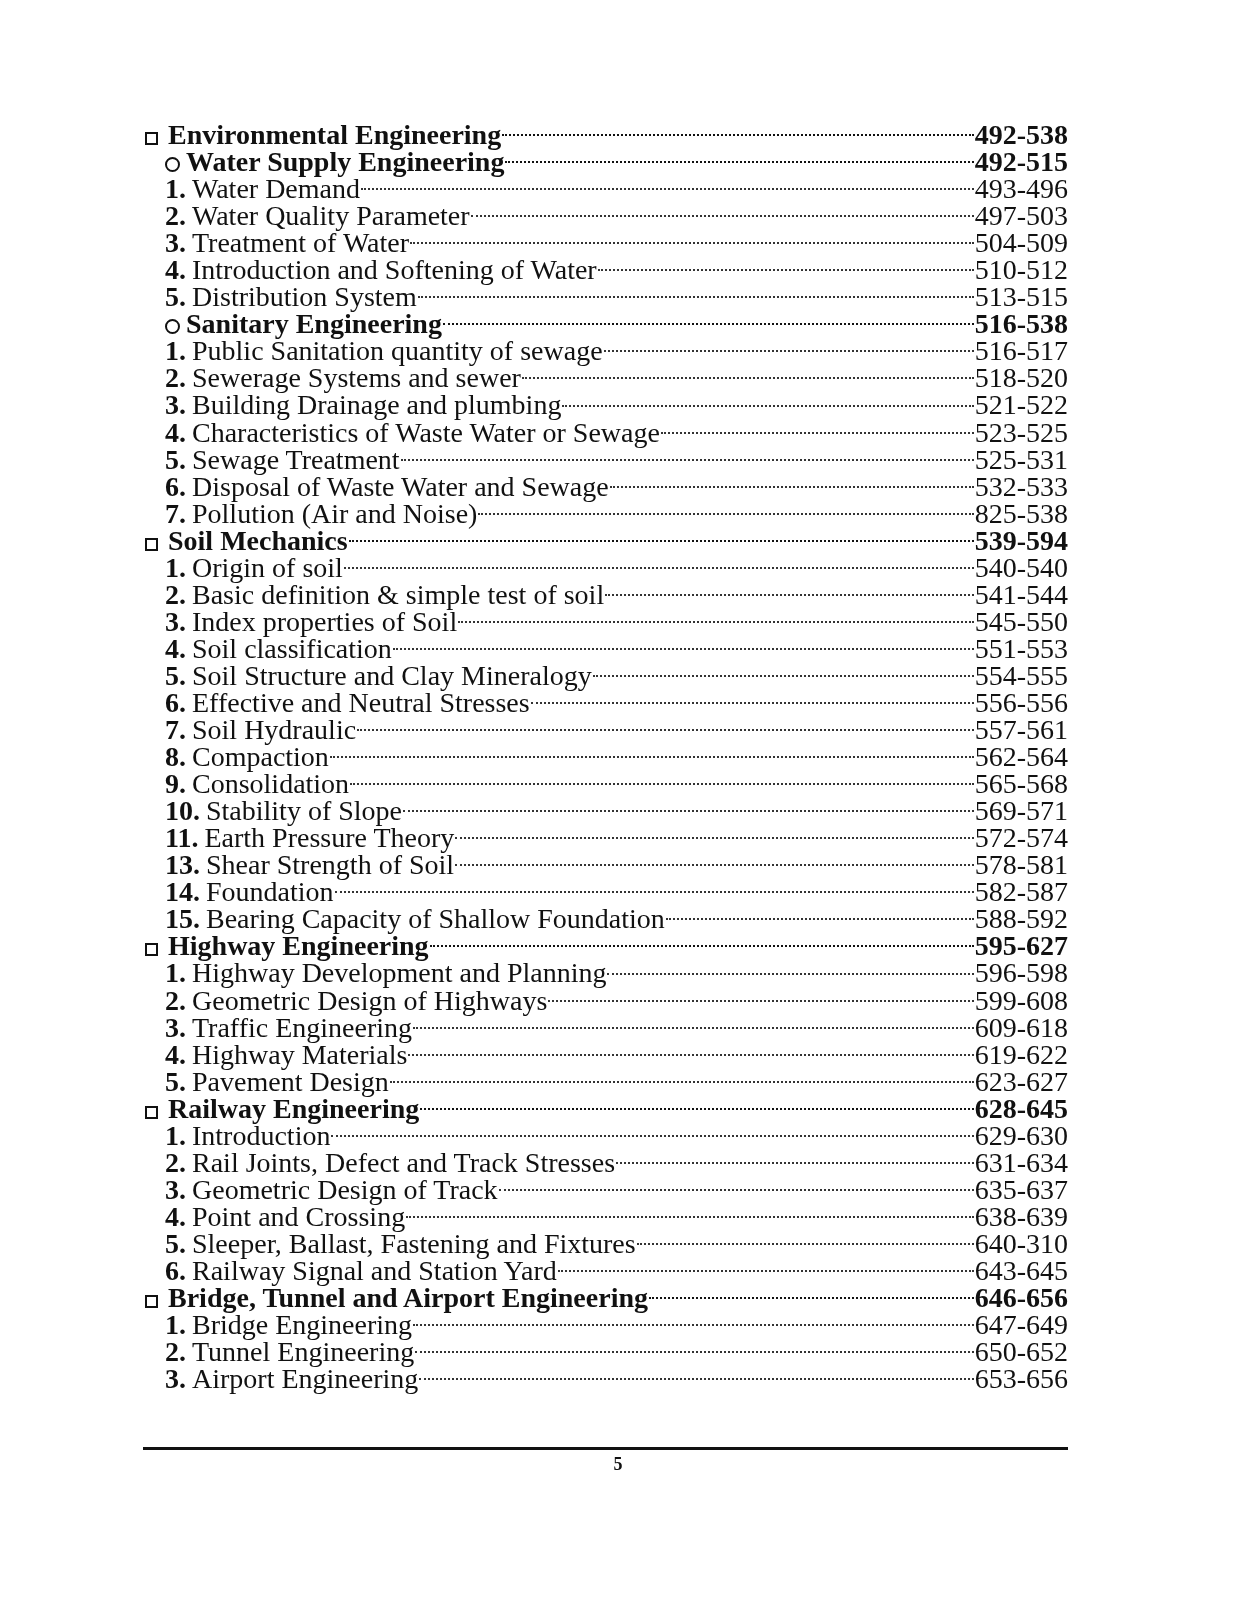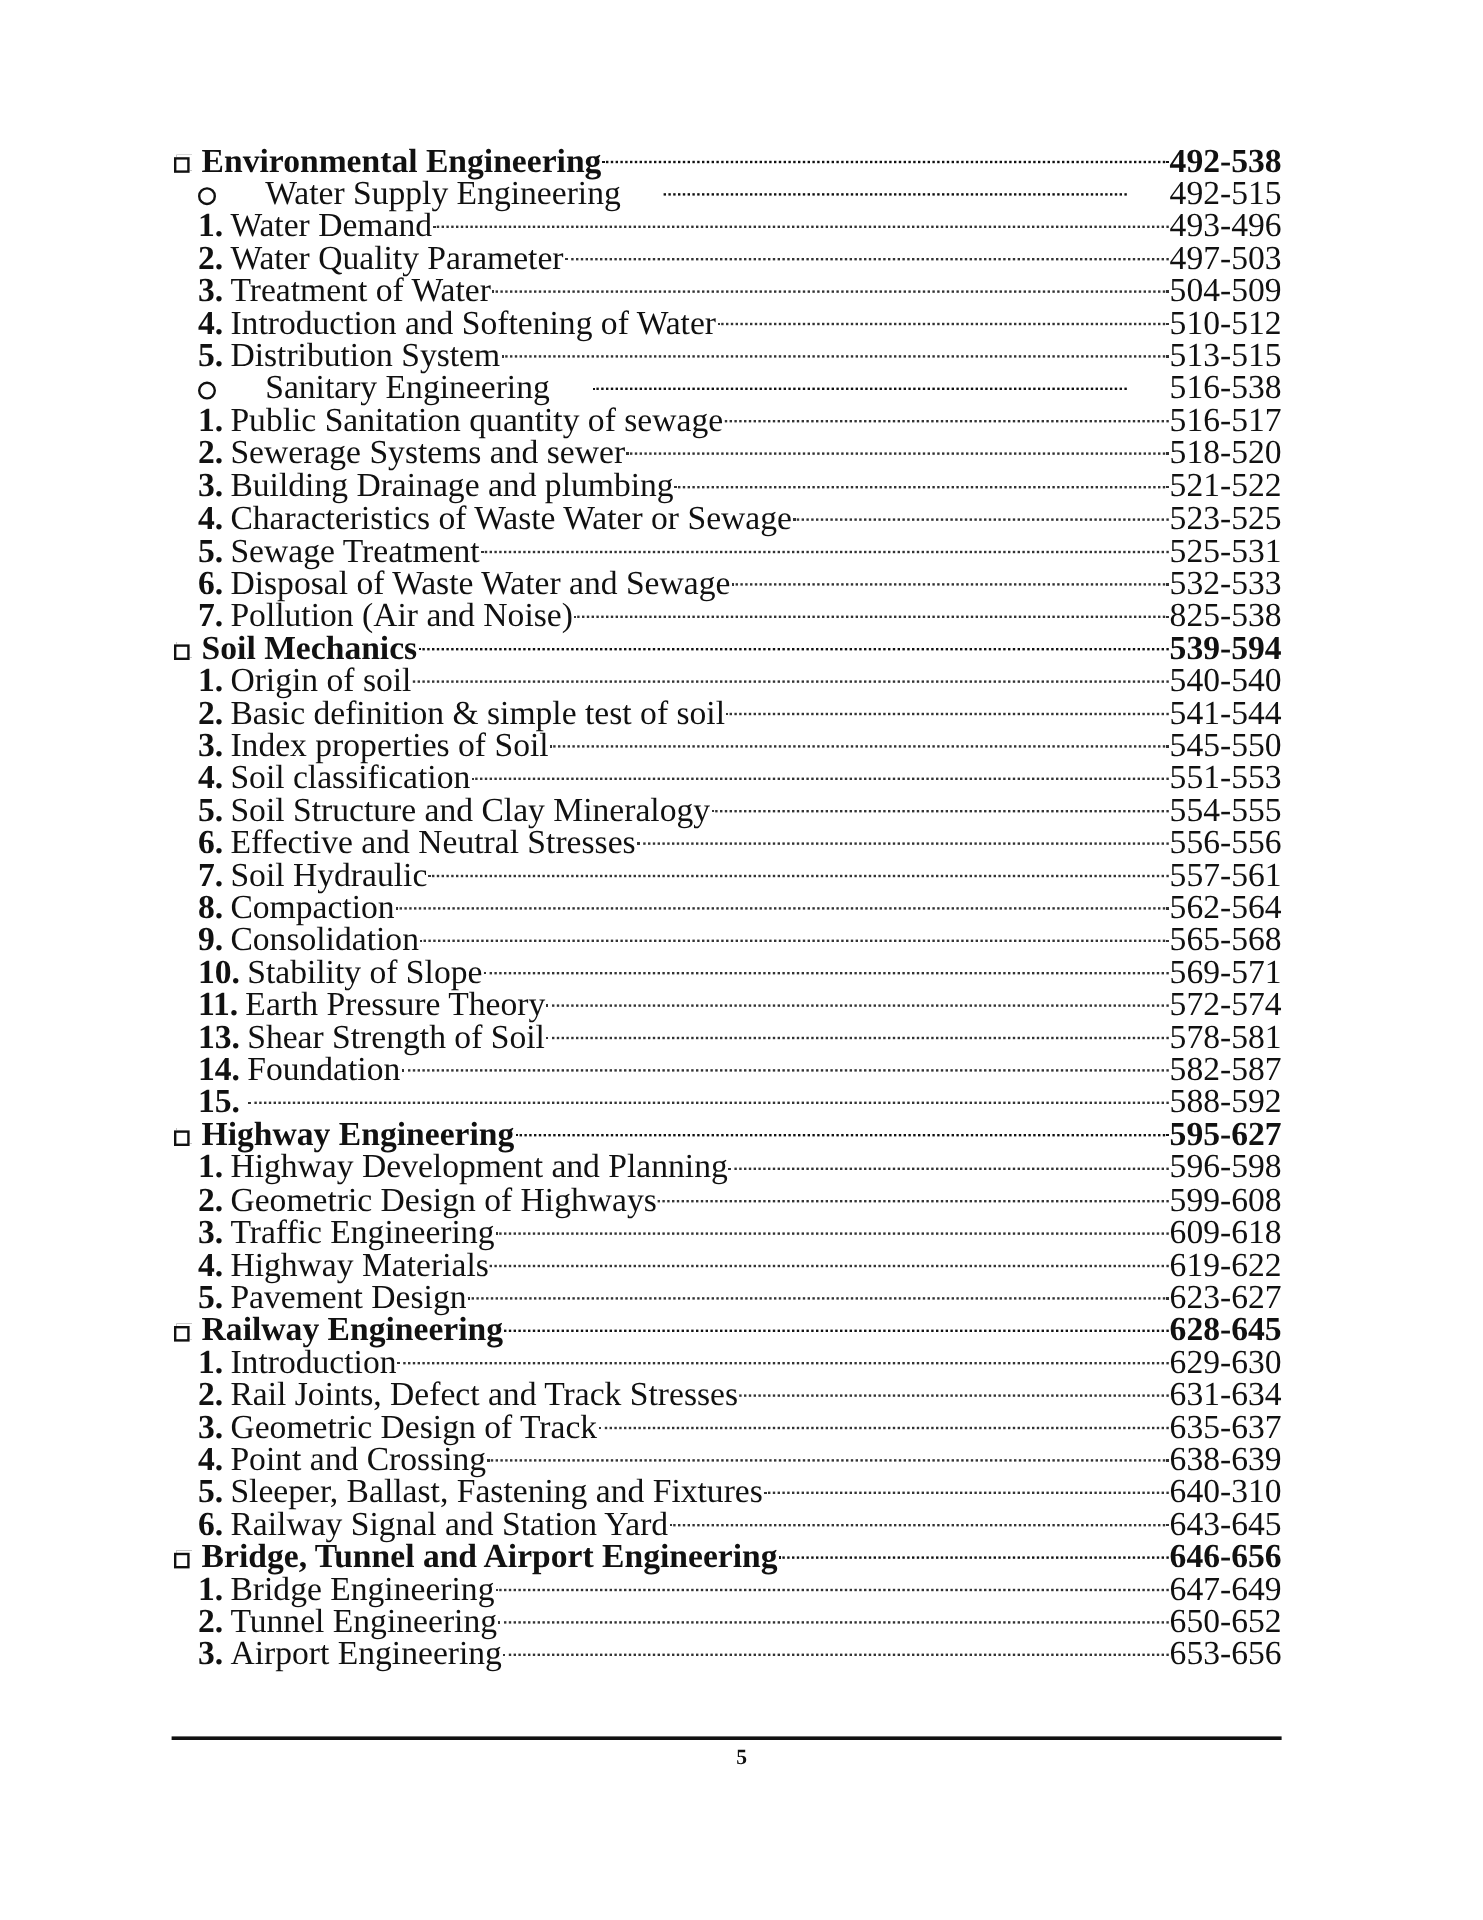--- a/index.html
+++ b/index.html
@@ -1,20 +1,20 @@
 <!DOCTYPE html>
 <html><head>
 <meta charset="utf-8">
 <style>
   html, body { margin:0; padding:0; background:#ffffff; }
   body { width:1236px; height:1600px; position:relative; font-family:"Liberation Serif", "DejaVu Serif", serif; color:#111; }
   .toc { position:absolute; left:143px; top:121px; width:925px; }
   .row { display:flex; align-items:baseline; height:27.05px; font-size:28px; line-height:27px; white-space:nowrap;justify-content:flex-end; }
   .row.section { font-weight:bold; }
-  .row.sub { font-weight:normal; padding-left:22px;gap:35px; }
+  .row.sub { font-weight:bold; padding-left:22px; }
   .row.item { padding-left:22px; }
   .box { width:13px; height:13px; border:2px solid #111; box-sizing:border-box; display:inline-block; position:relative; top:1px; box-shadow:2px -2px 0 -0px #fff, 2px -2px 0 0 #111; margin-right:10px; margin-left:2px;}
   .circle { width:15px; height:15px; border:2.5px solid #111; border-radius:50%; box-sizing:border-box; display:inline-block; position:relative; top:1px; margin-right:6px; }
   .num { font-weight:bold; margin-right:6px; }
   .title { flex:0 0 auto; }
   .dots { flex:1 1 auto; overflow:hidden; margin:0 1px; position:relative; top:-5px; border-bottom:2px dotted #333; height:0; align-self:flex-end; margin-bottom:7px; }
   .row.section .dots, .row.sub .dots { border-bottom:2.5px dotted #111; }
   .pages { flex:0 0 auto; }
   .rule { position:absolute; left:143px; top:1447px; width:925px; height:3px; background:#111; }
   .pagenum { position:absolute; left:0; width:1236px; top:1454px; text-align:center; font-weight:bold; font-size:18px; }
@@ -192,20 +192,21 @@
       <span class="pages">578-581</span>
     </div>
     <div class="row item">
       <span class="num">14.</span>
       <span class="title">Foundation</span>
       <span class="dots"></span>
       <span class="pages">582-587</span>
     </div>
     <div class="row item">
       <span class="num">15.</span>
+      <span class="title">Bearing Capacity of Shallow Foundation</span>
       <span class="dots"></span>
       <span class="pages">588-592</span>
     </div>
     <div class="row section">
       <span class="box"></span>
       <span class="title">Highway Engineering</span>
       <span class="dots"></span>
       <span class="pages">595-627</span>
     </div>
     <div class="row item">

